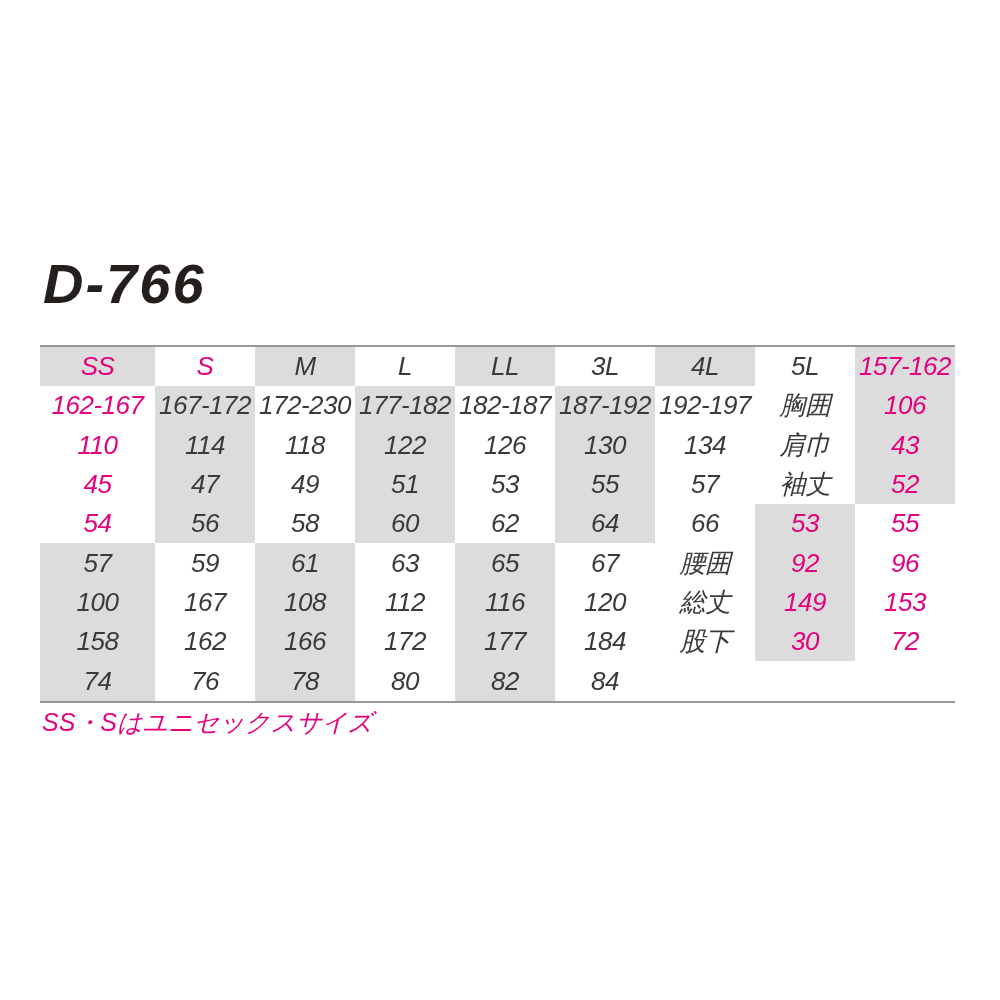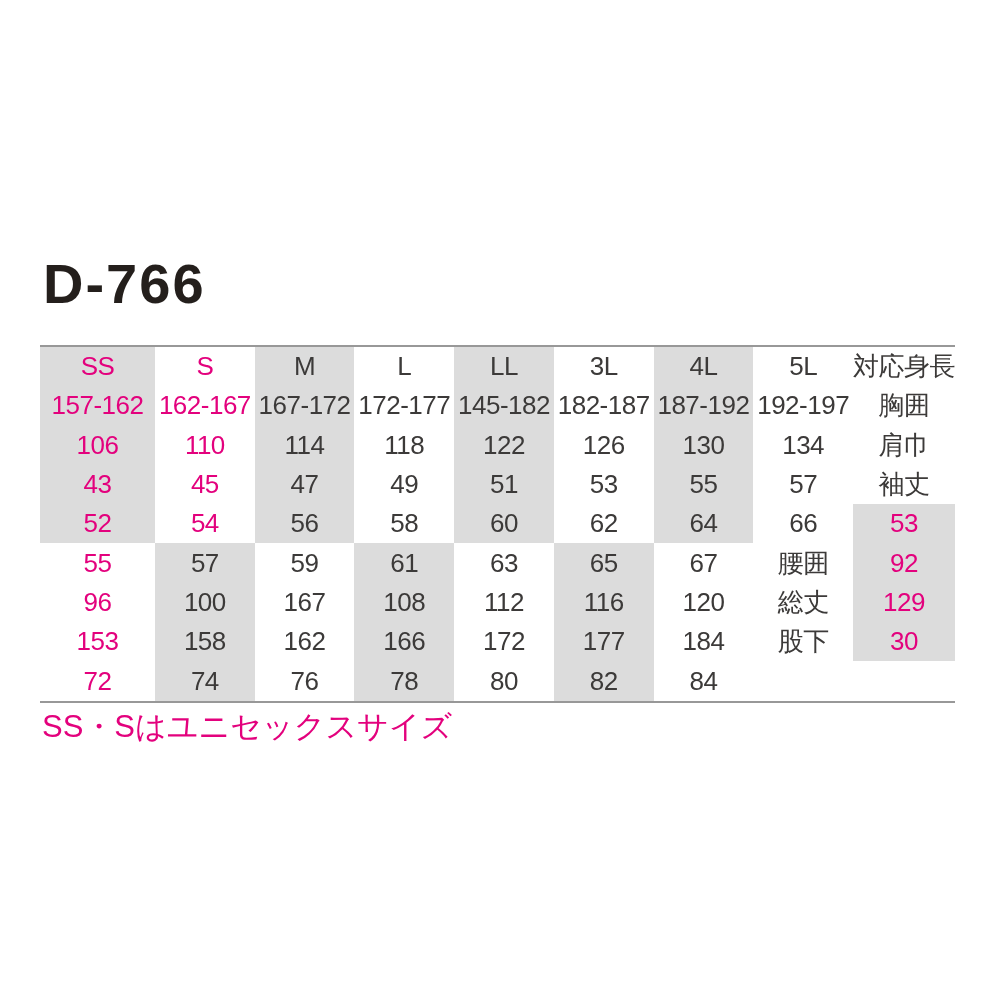--- a/index.html
+++ b/index.html
@@ -7,20 +7,21 @@
     padding: 0;
     background: #ffffff;
     font-family: "Liberation Sans", "DejaVu Sans", sans-serif;
   }
   #canvas {
     position: relative;
     width: 1000px;
     height: 812px;
     background: #ffffff;
     overflow: hidden;
+    font-style: italic;
   }
   #product-title {
     position: absolute;
     left: 43px;
     top: 256px;
     font-size: 56px;
     font-weight: 900;
     letter-spacing: 2px;
     color: #241f1c;
     line-height: 1;
@@ -44,46 +45,45 @@
     color: #3c3a39;
     white-space: nowrap;
     letter-spacing: -0.5px;
   }
   .cell.shaded { background: #dcdcdc; }
   .cell.pink { color: #e3017d; text-align: center; }
   #footnote {
     position: absolute;
     left: 42px;
     top: 706px;
-    font-size: 31px;
+    font-size: 25px;
     color: #e3017d;
     letter-spacing: 0px;
   }
 </style>
 </head>
 <body>
 
 <div id="canvas">
   <div id="product-title">D-766</div>
 
   <div id="size-table">
       <div class="cell shaded pink">SS</div>
       <div class="cell pink">S</div>
       <div class="cell shaded">M</div>
       <div class="cell">L</div>
       <div class="cell shaded">LL</div>
       <div class="cell">3L</div>
       <div class="cell shaded">4L</div>
       <div class="cell">5L</div>
-      <div class="cell">対応身長</div>
       <div class="cell shaded pink">157-162</div>
       <div class="cell pink">162-167</div>
       <div class="cell shaded">167-172</div>
-      <div class="cell">172-177</div>
-      <div class="cell shaded">145-182</div>
+      <div class="cell">172-230</div>
+      <div class="cell shaded">177-182</div>
       <div class="cell">182-187</div>
       <div class="cell shaded">187-192</div>
       <div class="cell">192-197</div>
       <div class="cell">胸囲</div>
       <div class="cell shaded pink">106</div>
       <div class="cell pink">110</div>
       <div class="cell shaded">114</div>
       <div class="cell">118</div>
       <div class="cell shaded">122</div>
       <div class="cell">126</div>
@@ -118,21 +118,21 @@
       <div class="cell">腰囲</div>
       <div class="cell shaded pink">92</div>
       <div class="cell pink">96</div>
       <div class="cell shaded">100</div>
       <div class="cell">167</div>
       <div class="cell shaded">108</div>
       <div class="cell">112</div>
       <div class="cell shaded">116</div>
       <div class="cell">120</div>
       <div class="cell">総丈</div>
-      <div class="cell shaded pink">129</div>
+      <div class="cell shaded pink">149</div>
       <div class="cell pink">153</div>
       <div class="cell shaded">158</div>
       <div class="cell">162</div>
       <div class="cell shaded">166</div>
       <div class="cell">172</div>
       <div class="cell shaded">177</div>
       <div class="cell">184</div>
       <div class="cell">股下</div>
       <div class="cell shaded pink">30</div>
       <div class="cell pink">72</div>

